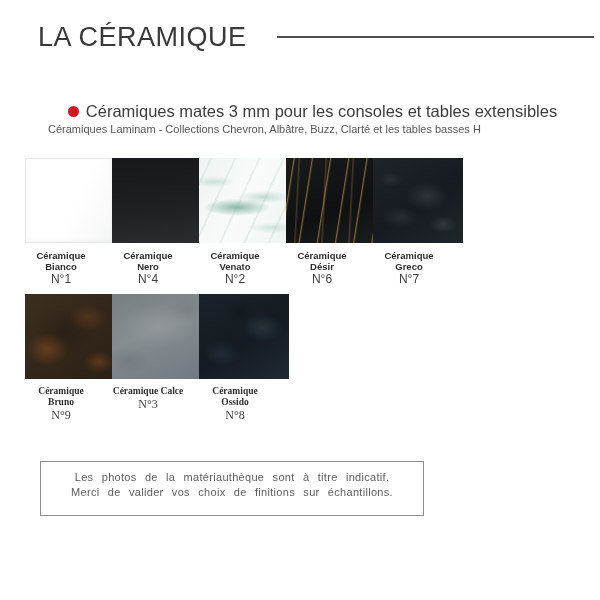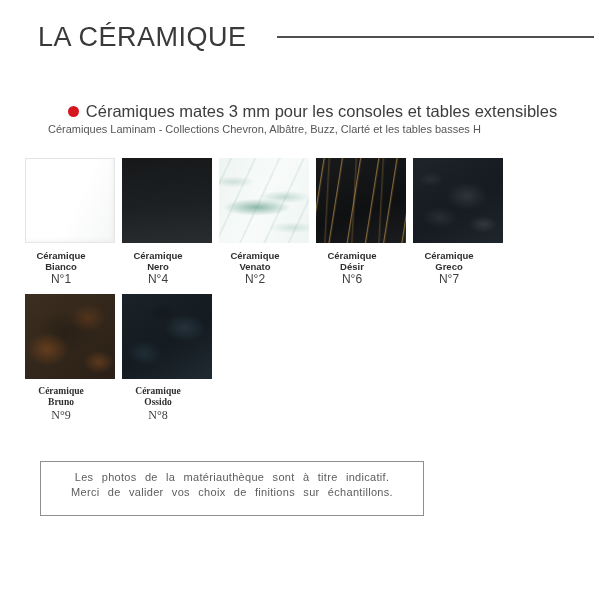--- a/index.html
+++ b/index.html
@@ -16,21 +16,21 @@
   .title-rule{flex:1;height:2px;background:#4f4f4f;margin-left:22px;}
   
   .section-heading{display:flex;align-items:center;margin:42px 0 0 25px;justify-content:center;}
   .bullet{width:11px;height:11px;border-radius:50%;background:#d6161f;flex:0 0 auto;}
   .heading-text{font-size:16.5px;color:#3d3d3d;margin-left:7px;line-height:18px;}
   .subheading{margin:3px 0 0 48px;font-size:11px;color:#565656;line-height:13px;}
   
   .swatch-row{display:flex;margin-left:25px;}
   .swatch-row.row1{margin-top:22px;}
   .swatch-row.row2{margin-top:9px;font-family:Liberation Serif, serif;}
-  .swatch-cell{width:72px;margin-right:25px;text-align:center;}
+  .swatch-cell{width:72px;margin-right:15px;text-align:center;}
   .sw{width:90px;height:85px;box-sizing:border-box;}
   .sw-name{font-size:9.5px;font-weight:bold;color:#2e2e2e;margin-top:7px;line-height:11px;}
   .sw-num{font-size:12px;color:#3e3e3e;margin-top:2px;line-height:11px;}
   
   .sw-bianco{
     background:linear-gradient(115deg,#ffffff 55%,#f5f6f6);
     border:1px solid #e4e6e6;
     box-shadow:inset -2px -2px 5px rgba(0,0,0,.035);
   }
   .sw-nero{background:linear-gradient(175deg,#16181a 0%,#1d2022 55%,#2a2d2f 100%);}
@@ -133,20 +133,25 @@
     </div>
   </div>
 
   <div class="swatch-row row2">
     <div class="swatch-cell">
       <div class="sw sw-bruno"></div>
       <div class="sw-name">Céramique Bruno</div>
       <div class="sw-num">N°9</div>
     </div>
     <div class="swatch-cell">
+      <div class="sw sw-calce"></div>
+      <div class="sw-name">Céramique Calce</div>
+      <div class="sw-num">N°3</div>
+    </div>
+    <div class="swatch-cell">
       <div class="sw sw-ossido"></div>
       <div class="sw-name">Céramique Ossido</div>
       <div class="sw-num">N°8</div>
     </div>
   </div>
 
   <div class="note-box">
     <div class="note-line">Les photos de la matériauthèque sont à titre indicatif.</div>
     <div class="note-line">Merci de valider vos choix de finitions sur échantillons.</div>
   </div>

